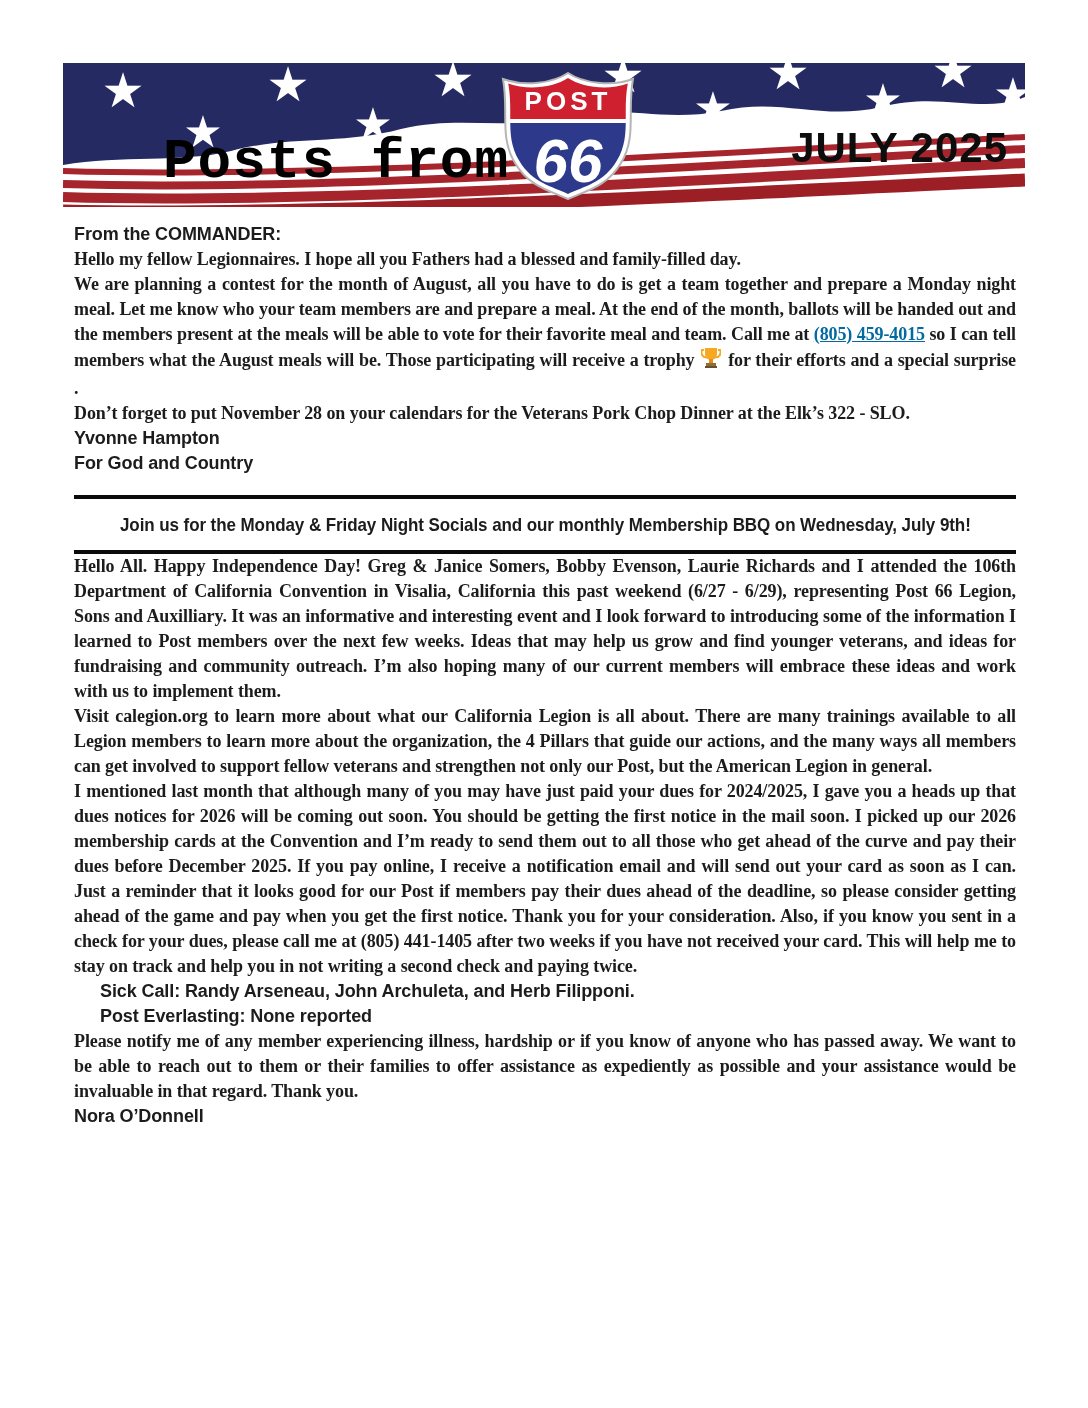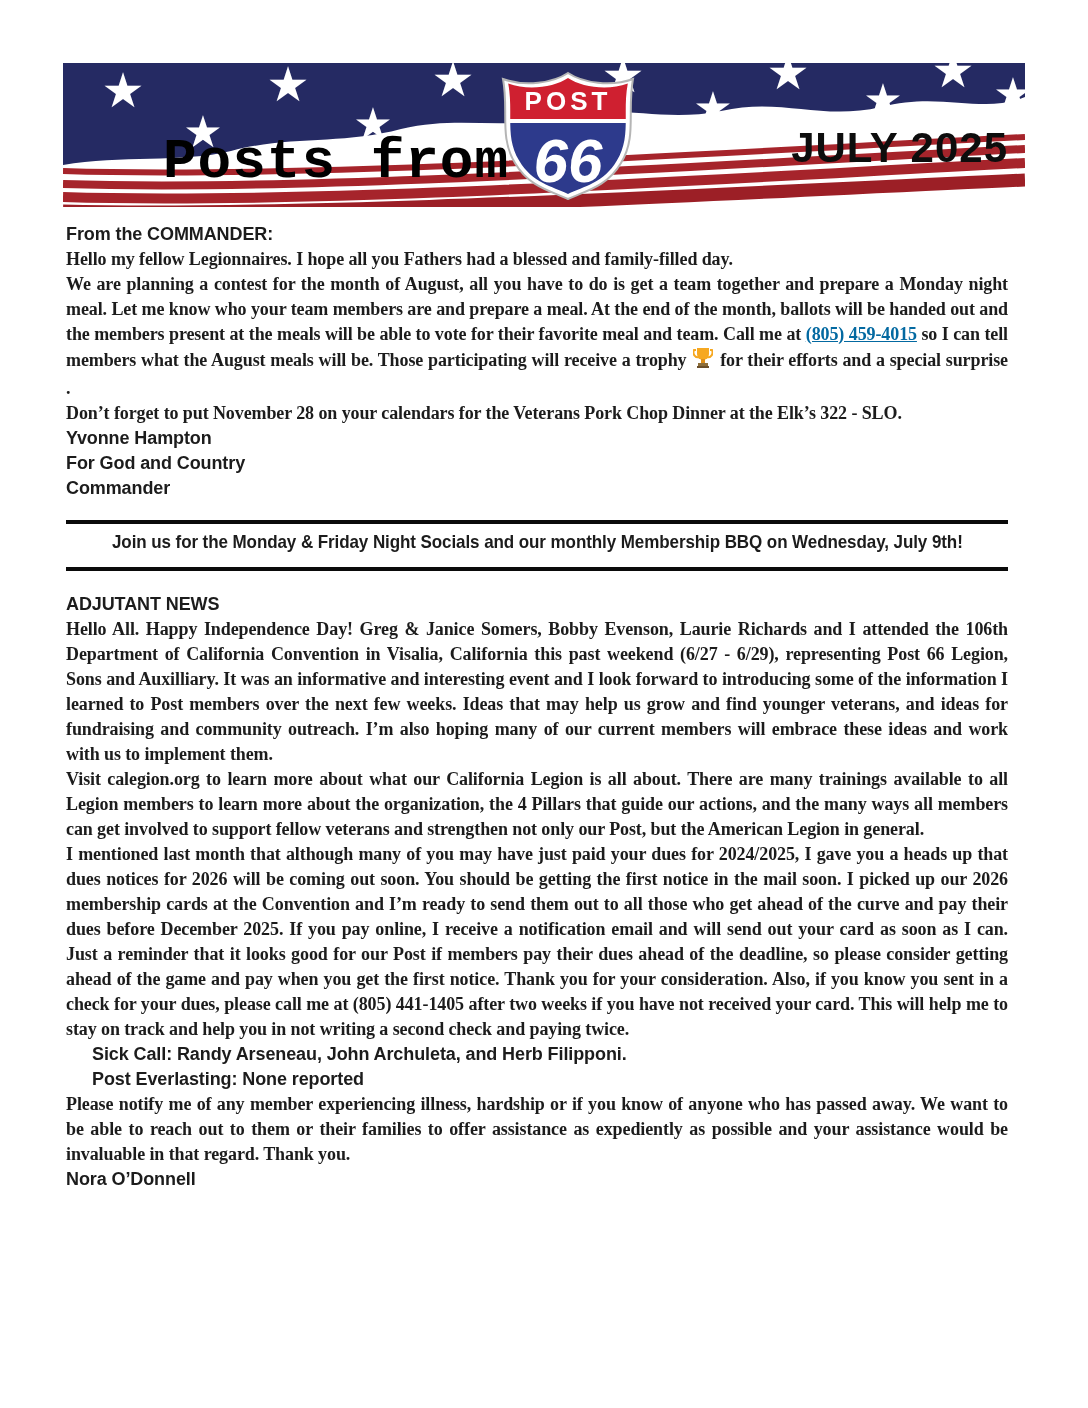--- a/index.html
+++ b/index.html
@@ -14,21 +14,21 @@
     overflow:hidden;
     box-sizing:border-box;
   }
   .masthead{
     position:absolute;
     left:63px; top:63px;
     width:962px; height:144px;
   }
   .content{
     position:absolute;
-    left:66px; top:222px;
+    left:74px; top:222px;
     width:942px;
   }
   .body-text{
     font-size:18px;
     line-height:25px;
     font-weight:700;
     letter-spacing:-0.1px;
   }
   p{margin:0;}
   .para{text-align:justify;font-family:Liberation Serif, serif;}
@@ -36,21 +36,21 @@
   a.phone{color:#0369a1;text-decoration:underline;cursor:pointer;}
   .trophy{display:inline-block;vertical-align:-3px;margin:0 2px;}
   .rule{
     border:none;
     border-top:4px solid #0a0a0a;
     margin:0;
   }
   .rule-1{margin-top:19px;}
   .rule-2{margin-top:13px;}
   .socials-line{
-    margin-top:5px;
+    margin-top:13px;
     text-align:center;
     white-space:nowrap;
     font-size:18.5px;
     font-weight:700;
   }
   .socials-line span{
     display:inline-block;
     white-space:nowrap;
     transform:scaleX(0.92);
     transform-origin:center;
@@ -119,29 +119,27 @@
       <p class="para"><span>We are planning a contest for the month of August, all you have to do is get a team together and prepare a Monday night meal.  Let me know who your team members are and prepare a meal.  At the end of the month, ballots will be handed out and the members present at the meals will be able to vote for their favorite meal and team.   Call me at </span><a class="phone" href="#">(805) 459-4015</a><span> so I can tell members what the August meals will be.  Those participating will receive a trophy </span><span class="trophy"><svg width="20" height="22" viewBox="0 0 20 22">
               <path fill="#f6a821" d="M4,1 h12 v6 a6,6 0 0 1 -12 0 Z"></path>
               <path stroke="#f6a821" stroke-width="2" fill="none" d="M3,3 H1 a4.5,5 0 0 0 5.5,7 M17,3 h2 a4.5,5 0 0 1 -5.5,7"></path>
               <rect x="8" y="12" width="4" height="4" fill="#e0901a"></rect>
               <rect x="5" y="16" width="10" height="3" fill="#8d6e3a"></rect>
               <rect x="4" y="19" width="12" height="2" fill="#6b4f2a"></rect>
             </svg></span><span> for their efforts and a special surprise .</span></p>
       <p class="para">Don’t forget to put November 28 on your calendars for the Veterans Pork Chop Dinner at the Elk’s 322 - SLO.</p>
       <p>Yvonne Hampton</p>
       <p>For God and Country</p>
-      <p>Commander</p>
     </section>
 
     <hr class="rule rule-1">
     <div class="socials-line"><span>Join us for the Monday &amp; Friday Night Socials and our monthly Membership BBQ on Wednesday, July 9th!</span></div>
     <hr class="rule rule-2">
 
     <section>
-      <p class="adjutant-heading">ADJUTANT NEWS</p>
       <p class="para">Hello All. Happy Independence Day!  Greg &amp; Janice Somers, Bobby Evenson, Laurie Richards and I attended the 106th Department of California Convention in Visalia, California this past weekend (6/27 - 6/29), representing Post 66 Legion, Sons and Auxilliary.  It was an informative and interesting event and I look forward to introducing some of the information I learned to Post members over the next few weeks.  Ideas that may help us grow and find younger veterans, and ideas for fundraising and community outreach.  I’m also hoping many of our current members will embrace these ideas and work with us to implement them.</p>
       <p class="para">Visit calegion.org to learn more about what our California Legion is all about.  There are many trainings available to all Legion members to learn more about the organization, the 4 Pillars that guide our actions, and the many ways all members can get involved to support fellow veterans and strengthen not only our Post, but the American Legion in general.</p>
       <p class="para">I mentioned last month that although many of you may have just paid your dues for 2024/2025, I gave you a heads up that dues notices for 2026 will be coming out soon.  You should be getting the first notice in the mail soon.  I picked up our 2026 membership cards at the Convention and I’m ready to send them out to all those who get ahead of the curve and pay their dues before December 2025.  If you pay online, I receive a notification email and will send out your card as soon as I can.  Just a reminder that it looks good for our Post if members pay their dues ahead of the deadline, so please consider getting ahead of the game and pay when you get the first notice.  Thank you for your consideration.  Also, if you know you sent in a check for your dues, please call me at (805) 441-1405 after two weeks if you have not received your card.  This will help me to stay on track and help you in not writing a second check and paying twice.</p>
       <p class="indent"><span>Sick Call:</span><span> Randy Arseneau, John Archuleta, and Herb Filipponi.</span></p>
       <p class="indent"><span>Post Everlasting:</span><span>  None reported</span></p>
       <p class="para">Please notify me of any member experiencing illness, hardship or if you know of anyone who has passed away.  We want to be able to reach out to them or their families to offer assistance as expediently as possible and your assistance would be invaluable in that regard. Thank you.</p>
       <p>Nora O’Donnell</p>
     </section>
 
   </div>

